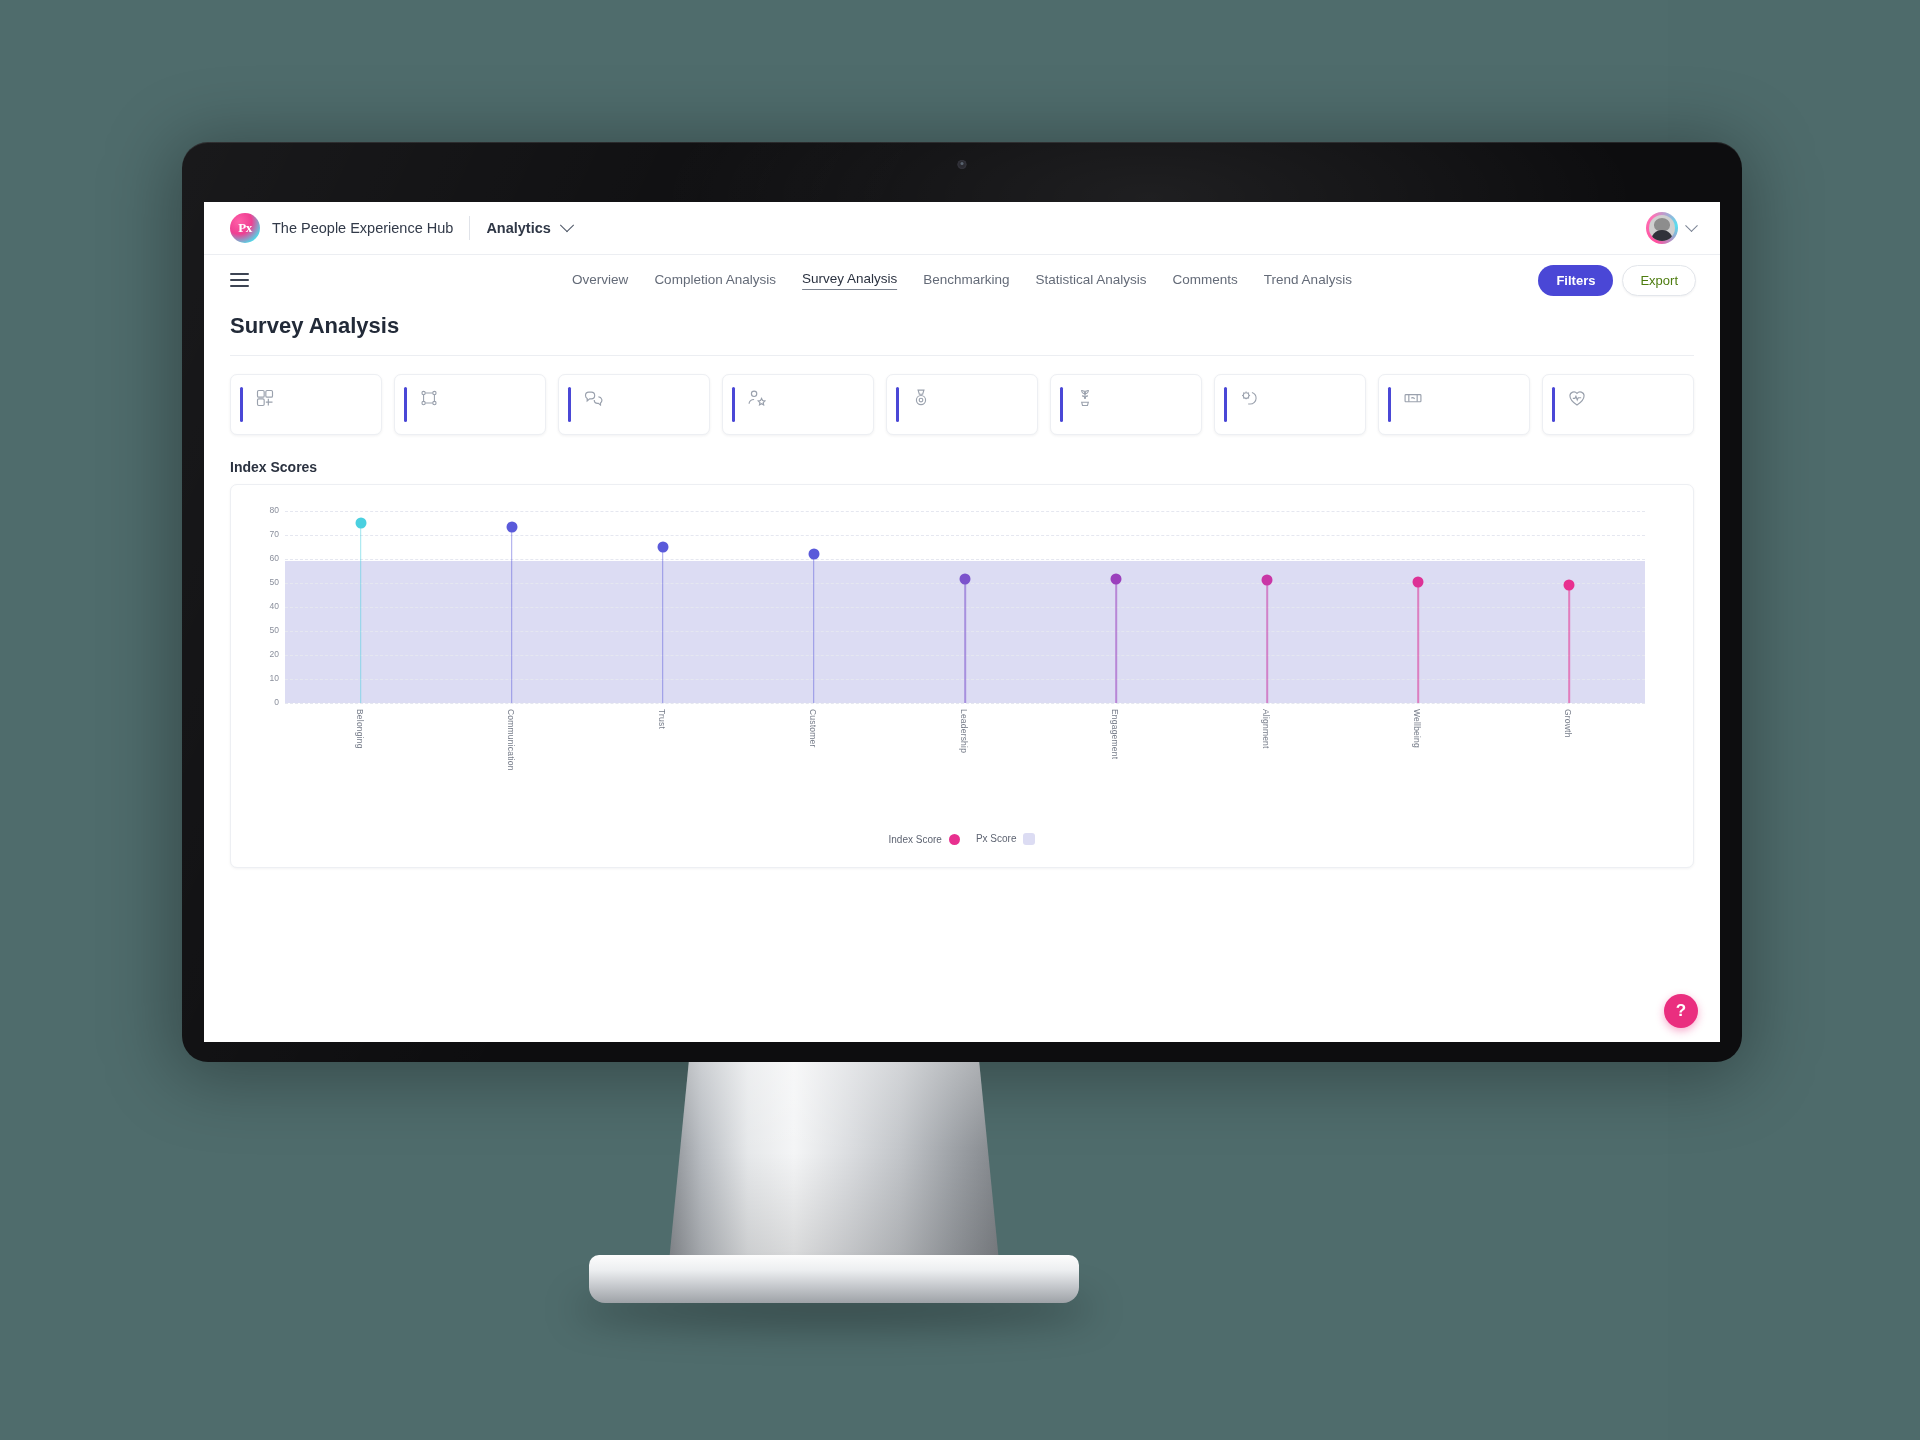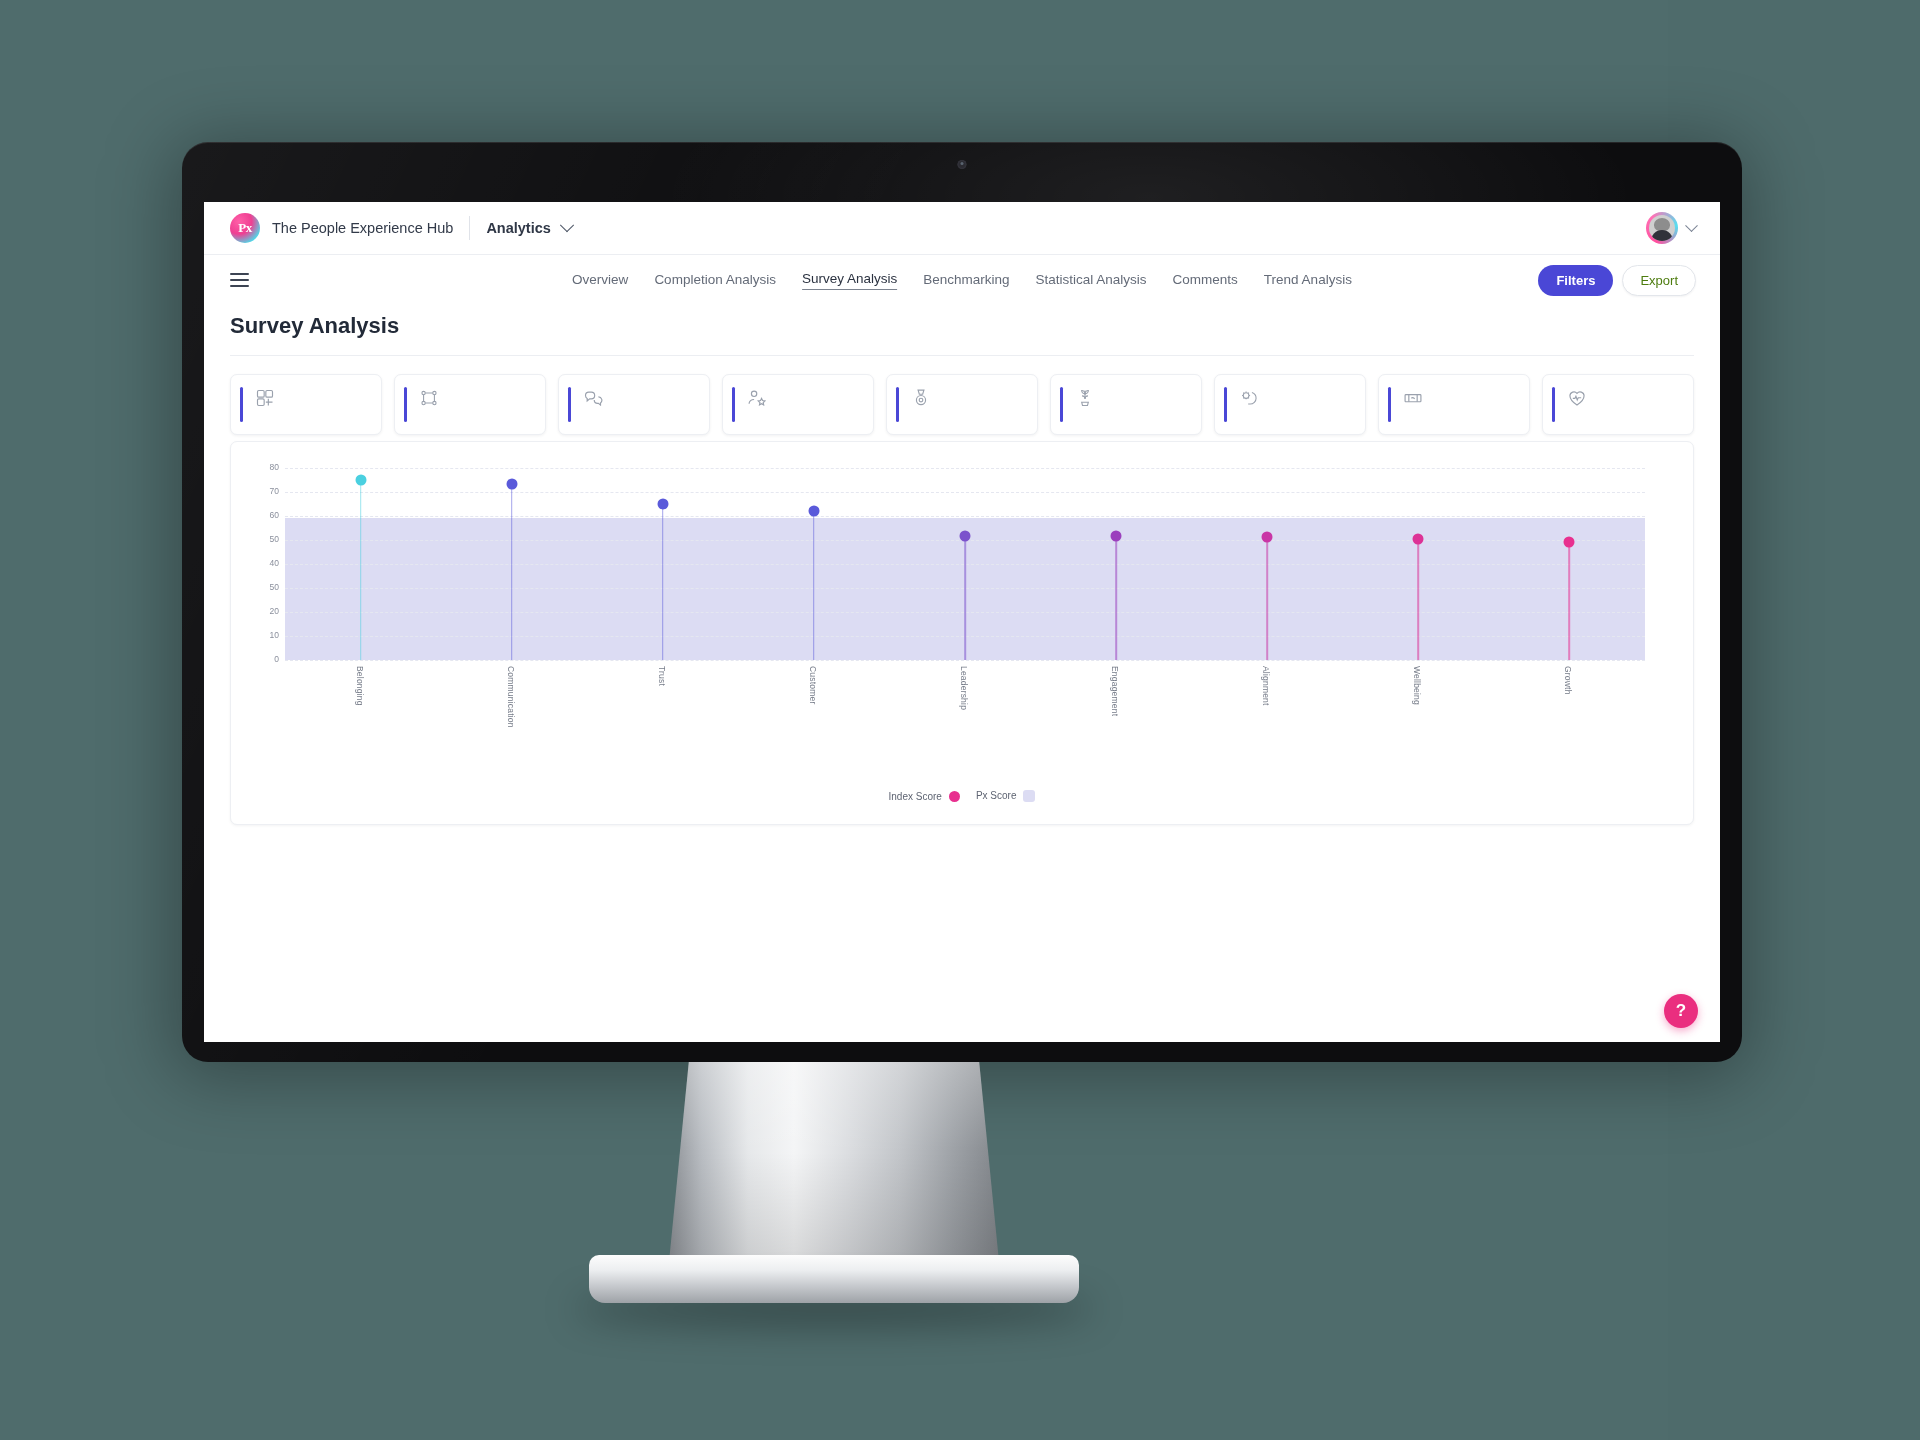--- a/index.html
+++ b/index.html
@@ -508,20 +508,21 @@
                     <path d="M12 20.5S3.5 14.8 3.5 9.3A4.8 4.8 0 0 1 12 6.4a4.8 4.8 0 0 1 8.5 2.9c0 5.5-8.5 11.2-8.5 11.2z"></path>
                     <path d="M7 12.5h2.5l1.2-2.6 1.6 4.4 1.2-2.6H17"></path>
                   </svg>
                 </div>
                 <div class="card-label"></div>
                 <div class="card-value"></div>
               </div>
             </div>
           </div>
 
+        <div class="section-title">Index Scores</div>
 
         <div class="chart-card">
           <div class="chart-wrap">
             <div class="plot">
               <div class="pxband" style="top: 26.25%; bottom: 0%;"></div>
               <div class="yaxis">
                   <div class="ytick" style="top: 100%;"></div>
                   <div class="ytick-label" style="top: calc(100% - 6px);">0</div>
                   <div class="ytick" style="top: 87.5%;"></div>
                   <div class="ytick-label" style="top: calc(87.5% - 6px);">10</div>

